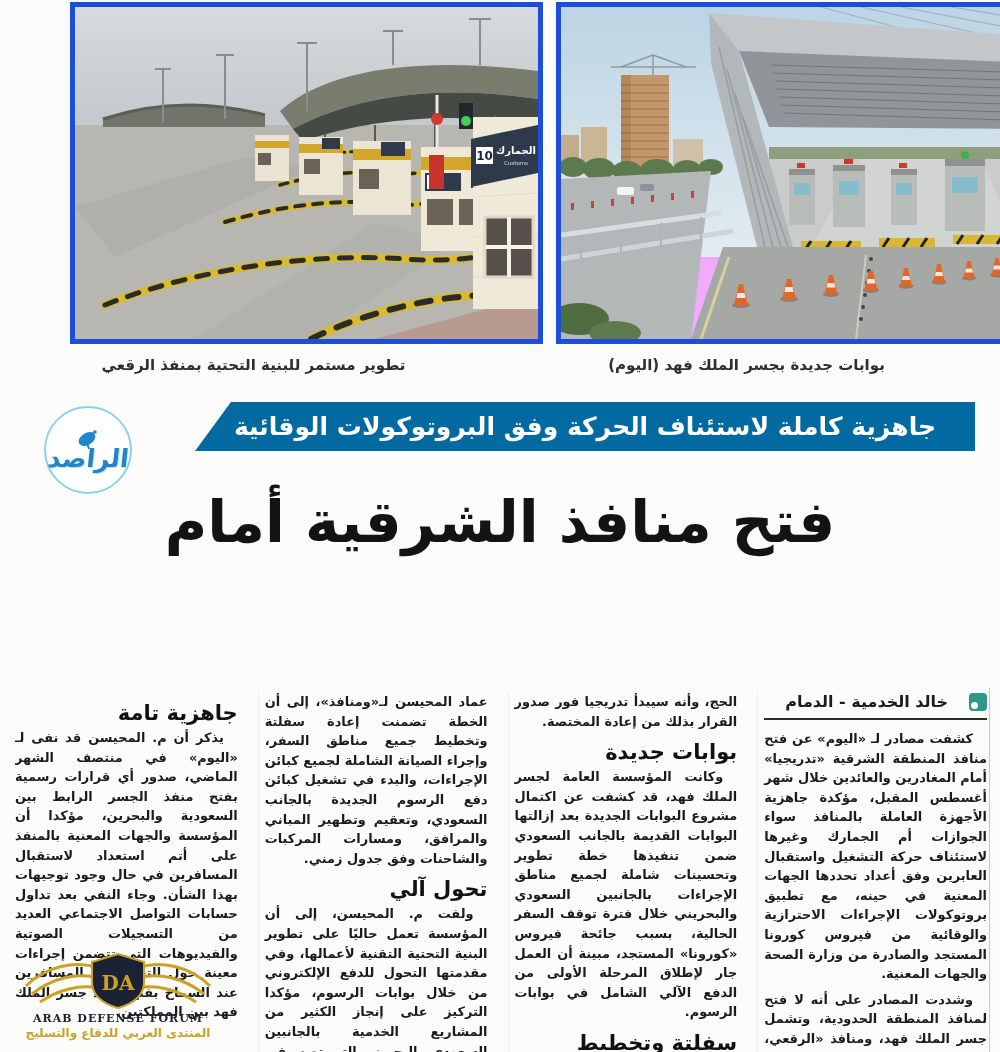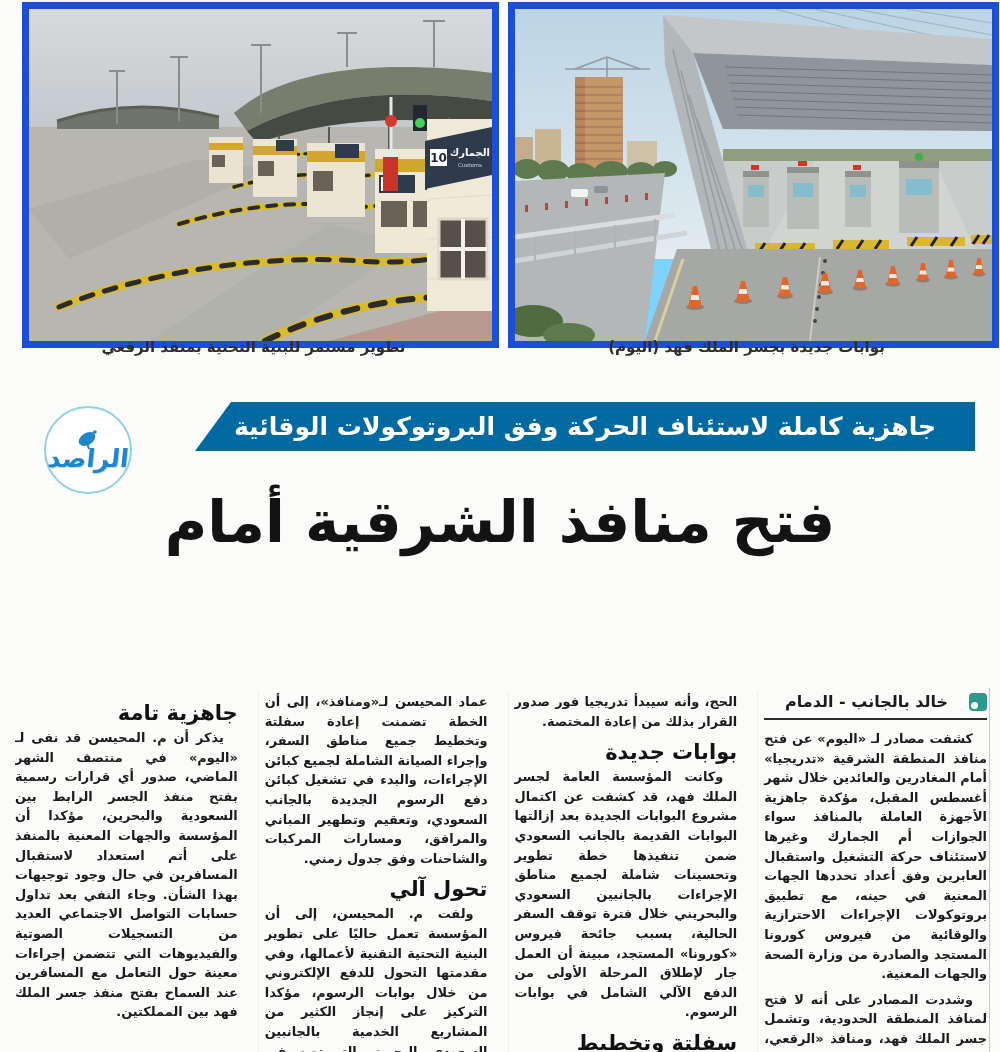--- a/index.html
+++ b/index.html
@@ -2,26 +2,26 @@
 <html><head>
 <meta charset="utf-8">
 <style>
   html,body{margin:0;padding:0;}
   .page{
     position:relative; width:1000px; height:1052px;
     background:#fbfbf9; overflow:hidden;
     font-family:"DejaVu Sans", sans-serif;
   }
   
-  .photo{position:absolute; top:2px; height:332px; border:7px solid #1d4ed8; background:#7dd3fc;}
+  .photo{position:absolute; top:2px; height:332px; border:5px solid #1d4ed8; background:#f0abfc;margin-left:48px;}
   .photo svg{display:block; width:100%; height:100%;}
   .photo-left{left:22px; width:463px;}
   .photo-right{left:508px; width:477px;}
   .caption{
-    position:absolute; top:338px; font-size:15px; font-weight:bold;
+    position:absolute; top:356px; font-size:15px; font-weight:bold;
     color:#2e2e2e; text-align:center; direction:rtl;
   }
   .caption-left{left:22px; width:463px;}
   .caption-right{left:508px; width:477px;}
   
   .banner{
     position:absolute; left:195px; top:402px; width:780px; height:49px;
     background:#0369a1; color:#ffffff; display:flex; align-items:center; justify-content:center;
     font-size:25px; font-weight:bold; direction:rtl;
     clip-path:polygon(36px 0, 100% 0, 100% 100%, 0 100%);
@@ -397,21 +397,21 @@
   </div>
 
   <div class="headline">
     <div>فتح منافذ الشرقية أمام</div>
   </div>
 
   <div class="article">
     <div class="col">
       <div class="byline">
         <span class="sq"></span>
-        <span class="name">خالد بالجانب - الدمام</span>
+        <span class="name">خالد الخدمية - الدمام</span>
       </div>
     <p class="para indent">كشفت مصادر لـ «اليوم» عن فتح منافذ المنطقة الشرقية «تدريجيا» أمام المغادرين والعائدين خلال شهر أغسطس المقبل، مؤكدة جاهزية الأجهزة العاملة بالمنافذ سواء الجوازات أم الجمارك وغيرها لاستئناف حركة التشغيل واستقبال العابرين وفق أعداد تحددها الجهات المعنية في حينه، مع تطبيق بروتوكولات الإجراءات الاحترازية والوقائية من فيروس كورونا المستجد والصادرة من وزارة الصحة والجهات المعنية.</p>
         <p class="para indent">وشددت المصادر على أنه لا فتح لمنافذ المنطقة الحدودية، وتشمل جسر الملك فهد، ومنافذ «الرقعي، والخفجي، والبطحاء»، قبل</p>
       </div>
     <div class="col">
         <p class="para">الحج، وأنه سيبدأ تدريجيا فور صدور القرار بذلك من إعادة المختصة.</p>
         <h3 class="subhead">بوابات جديدة</h3>
         <p class="para indent">وكانت المؤسسة العامة لجسر الملك فهد، قد كشفت عن اكتمال مشروع البوابات الجديدة بعد إزالتها البوابات القديمة بالجانب السعودي ضمن تنفيذها خطة تطوير وتحسينات شاملة لجميع مناطق الإجراءات بالجانبين السعودي والبحريني خلال فترة توقف السفر الحالية، بسبب جائحة فيروس «كورونا» المستجد، مبينة أن العمل جار لإطلاق المرحلة الأولى من الدفع الآلي الشامل في بوابات الرسوم.</p>
         <h3 class="subhead">سفلتة وتخطيط</h3>
       </div>
@@ -421,14 +421,30 @@
         <p class="para indent">ولفت م. المحيسن، إلى أن المؤسسة تعمل حاليًا على تطوير البنية التحتية التقنية لأعمالها، وفي مقدمتها التحول للدفع الإلكتروني من خلال بوابات الرسوم، مؤكدا التركيز على إنجاز الكثير من المشاريع الخدمية بالجانبين السعودي والبحريني التي تصب في خدمة المسافرين</p>
       </div>
     <div class="col">
         <h3 class="subhead">جاهزية تامة</h3>
         <p class="para indent">يذكر أن م. المحيسن قد نفى لـ «اليوم» في منتصف الشهر الماضي، صدور أي قرارات رسمية بفتح منفذ الجسر الرابط بين السعودية والبحرين، مؤكدا أن المؤسسة والجهات المعنية بالمنفذ على أتم استعداد لاستقبال المسافرين في حال وجود توجيهات بهذا الشأن. وجاء النفي بعد تداول حسابات التواصل الاجتماعي العديد من التسجيلات الصوتية والفيديوهات التي تتضمن إجراءات معينة حول التعامل مع المسافرين عند السماح بفتح منفذ جسر الملك فهد بين المملكتين.</p>
       </div>
   </div>
 
   <div class="edge-rule"></div>
 
+  <div class="watermark">
+    <svg width="200" height="58" viewBox="0 0 200 58">
+      <g stroke="#c9a227" stroke-width="3" fill="none">
+        <path d="M8,34 C28,14 58,8 80,16"></path>
+        <path d="M14,42 C34,26 60,20 80,26"></path>
+        <path d="M22,50 C40,38 62,32 80,36"></path>
+        <path d="M192,34 C172,14 142,8 120,16"></path>
+        <path d="M186,42 C166,26 140,20 120,26"></path>
+        <path d="M178,50 C160,38 138,32 120,36"></path>
+      </g>
+      <path d="M100,2 L126,10 L126,30 C126,44 114,52 100,56 C86,52 74,44 74,30 L74,10 Z" fill="#1b2235" stroke="#c9a227" stroke-width="2"></path>
+      <text x="100" y="38" text-anchor="middle" font-size="20" font-weight="bold" fill="#c9a227" font-family="DejaVu Serif, serif">DA</text>
+    </svg>
+    <div class="wm-title">ARAB DEFENSE FORUM</div>
+    <div class="wm-title-ar">المنتدى العربي للدفاع والتسليح</div>
+  </div>
 
 </div>
 
 </body></html>

